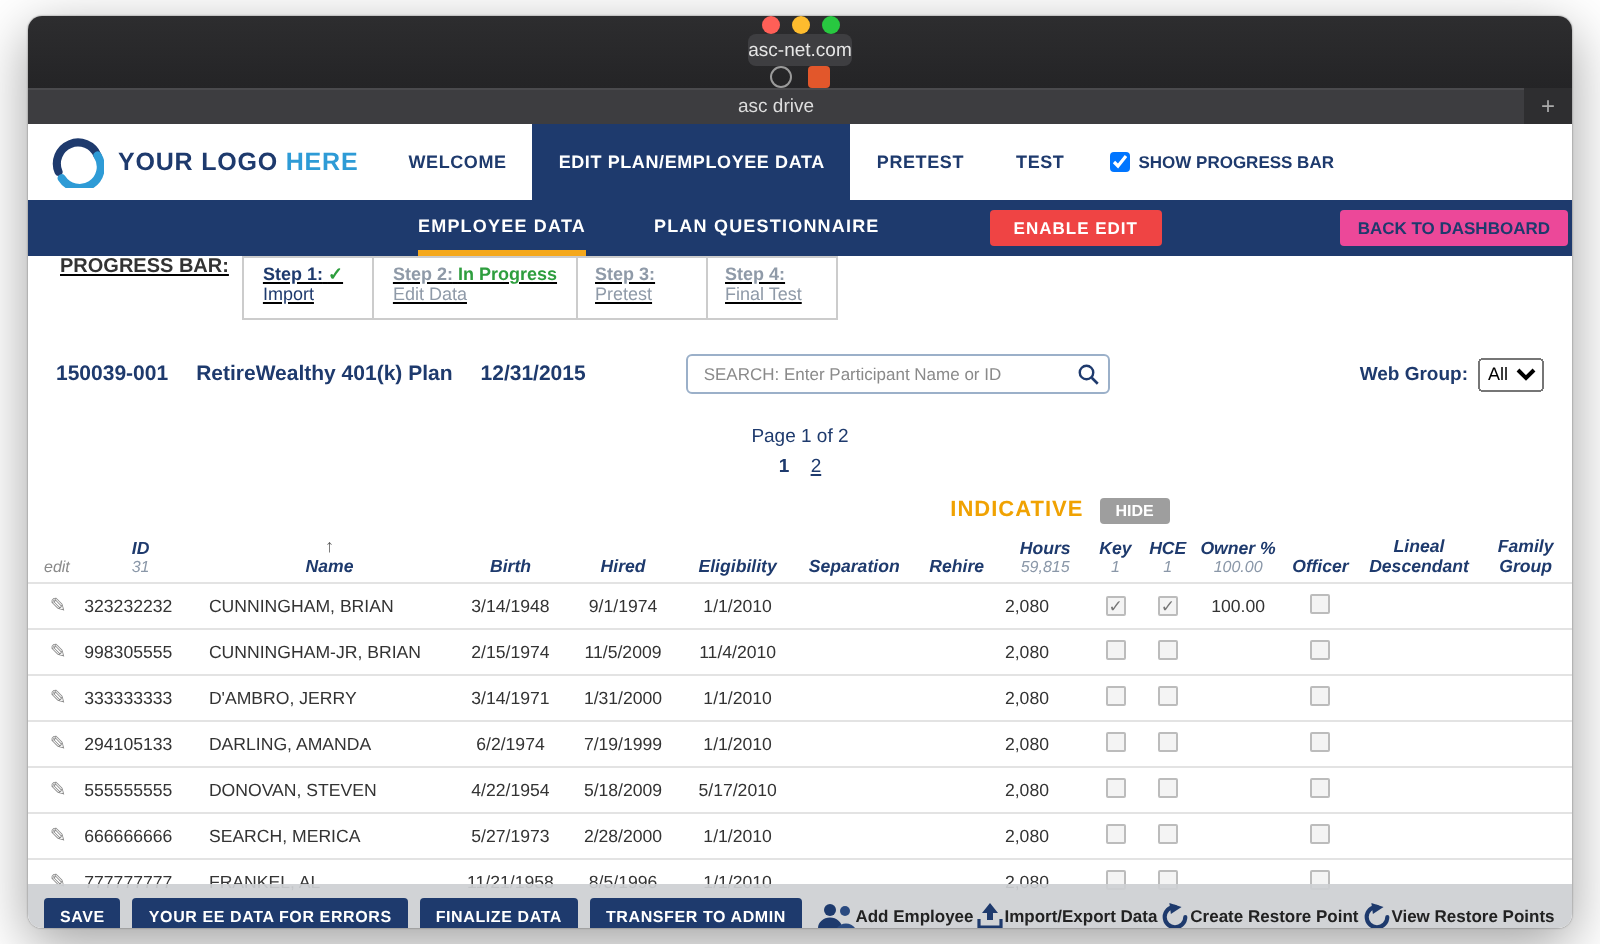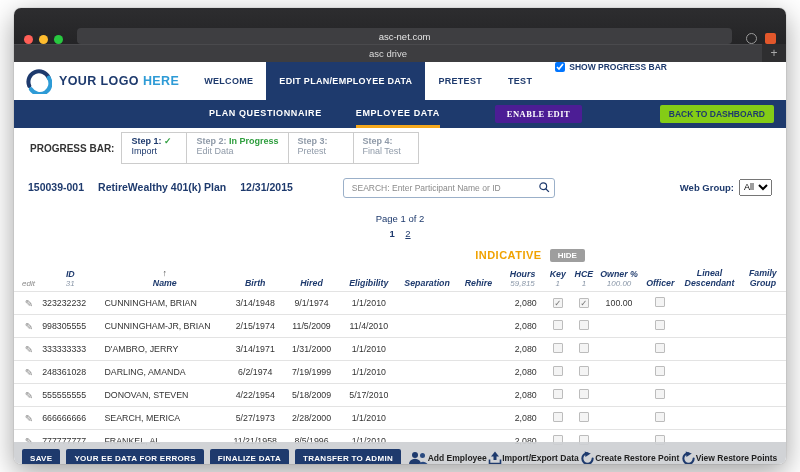--- a/index.html
+++ b/index.html
@@ -4,21 +4,21 @@
 <style>
   * { box-sizing: border-box; }
   body { margin:0; width:800px; height:472px; background:#fff; overflow:hidden;
          font-family:"Liberation Sans", sans-serif; }
   .window { position:relative; width:772px; height:456px; margin:8px auto 0;
             border-radius:7px; overflow:hidden; background:#fff;
             box-shadow:0 8px 28px rgba(0,0,0,.38), 0 0 1px rgba(0,0,0,.5); }
 
   
   .titlebar { height:36px; background:linear-gradient(#2d2d2f,#242426);
-              display:flex; align-items:flex-end; padding:0 10px; }
+              display:flex; align-items:center; padding:0 10px;flex-direction:column; }
   .lights { display:flex; gap:6px; }
   .light { width:9px; height:9px; border-radius:50%; }
   .light.red{background:#ff5f57}.light.yellow{background:#febc2e}.light.green{background:#28c840}
   .urlbar { flex:1; margin:0 14px; height:16px; background:#3e3e41; border-radius:4px;
             color:#e6e6e6; font-size:9.5px; display:flex; align-items:center; justify-content:center; }
   .tb-icons { display:flex; gap:8px; align-items:center; }
   .tb-circle { width:11px; height:11px; border:1.5px solid #9a9a9a; border-radius:50%; }
   .tb-orange { width:11px; height:11px; background:#e2572b; border-radius:2px; }
   .tabbar { height:18px; background:#2e2e30; display:flex; align-items:stretch; }
   .tab { flex:1; background:#3d3d40; color:#ddd; font-size:9.5px;
@@ -29,37 +29,37 @@
 
   
   .appheader { height:38px; display:flex; align-items:stretch; }
   .logo { display:flex; align-items:center; gap:7px; padding:0 12px; min-width:158px; }
   .logo-text { font-size:12.5px; font-weight:bold; color:#1e3a6d; letter-spacing:.4px; white-space:nowrap; }
   .logo-text .lt2 { color:#2e9bd6; }
   .navtabs { display:flex; align-items:stretch; }
   .navtab { display:flex; align-items:center; padding:0 13px; font-size:9px; font-weight:bold;
             color:#1e3a6d; letter-spacing:.3px; white-space:nowrap; cursor:pointer; }
   .navtab.active { background:#1e3a6d; color:#fff; }
-  .show-progress { display:flex; align-items:flex-start; gap:4px; font-size:8.5px; font-weight:bold;
+  .show-progress { display:flex; align-items:center; gap:4px; font-size:8.5px; font-weight:bold;
                    color:#1e3a6d; padding:0 10px; white-space:nowrap; }
   .show-progress input { width:10px; height:10px; margin:0; }
 
   
   .subnav { height:28px; background:#1e3a6d; display:flex; align-items:center; padding:0 10px; position:relative; }
   .subnav-items { display:flex; gap:34px; margin-left:185px; height:100%; }
   .subnav-item { color:#fff; font-size:9px; font-weight:bold; letter-spacing:.6px; height:100%;
                  display:flex; align-items:center; border-bottom:3px solid transparent; cursor:pointer; }
   .subnav-item.active { border-bottom-color:#f5a81c; }
-  .enable-edit { margin-left:55px; background:#4c1d95; color:#fff; font-size:8.5px; font-weight:bold;
-                 padding:4px 12px; border:none; border-radius:2px; letter-spacing:.5px; cursor:pointer;font-family:Liberation Serif, serif; }
-  .back-dash { position:absolute; right:12px; background:#84cc16; color:#1e3a6d; font-size:8.5px;
+  .enable-edit { margin-left:55px; background:#ef4444; color:#fff; font-size:8.5px; font-weight:bold;
+                 padding:4px 12px; border:none; border-radius:2px; letter-spacing:.5px; cursor:pointer; }
+  .back-dash { position:absolute; right:2px; background:#ec4899; color:#1e3a6d; font-size:8.5px;
                font-weight:bold; padding:4px 9px; border:none; border-radius:2px; cursor:pointer; }
 
   
-  .progressrow { display:flex; align-items:center; height:40px; padding-left:16px; }
+  .progressrow { display:flex; align-items:flex-start; height:40px; padding-left:16px;text-decoration:underline; }
   .progress-label { font-size:10px; font-weight:bold; color:#333; margin-right:8px; white-space:nowrap; }
   .step { border:1px solid #ccc; margin-left:-1px; padding:3px 9px; height:32px; min-width:66px; }
   .step .line1 { font-size:9px; font-weight:bold; color:#8f9aa8; white-space:nowrap; }
   .step .line2 { font-size:9px; color:#8f9aa8; white-space:nowrap; }
   .step.s1 .line1, .step.s1 .line2 { color:#1e3a6d; }
   .step-check { color:#2e9e3e; font-weight:bold; }
   .step-status { color:#2e9e3e; font-weight:bold; }
 
   
   .planrow { display:flex; align-items:center; height:38px; padding:0 14px; gap:14px; }
@@ -90,21 +90,21 @@
   table.datatable { width:100%; border-collapse:collapse; table-layout:fixed; font-size:8.8px; }
   .datatable th { color:#1e3a6d; font-weight:bold; font-size:8.8px; padding:2px 1px 3px;
                   vertical-align:bottom; text-align:center; line-height:1.15;font-style:italic; }
   .datatable th .sub { display:block; color:#8a97a8; font-weight:normal; font-size:8px; }
   .datatable th.th-edit { color:#8a8a8a; font-weight:normal; font-size:8px; text-align:left; padding-left:8px; }
   .sort { display:block; color:#555; font-size:9px; line-height:1; }
   .datatable td { padding:5px 2px; border-top:1px solid #e3e3e3; color:#333; text-align:center;
                   white-space:nowrap; overflow:hidden; }
   .datatable td.c-name { text-align:left; }
   .datatable td.c-id { text-align:left; padding-left:4px;margin-top:24px; }
-  .datatable td.c-hours { text-align:right; padding-right:8px; }
+  .datatable td.c-hours { text-align:left; padding-right:8px; }
   .editicon { color:#8a8a8a; font-size:10px; cursor:pointer; padding-left:6px; }
   .cb { display:inline-block; width:10px; height:10px; border:1px solid #bcbcbc; background:#f4f4f4;
         border-radius:1px; font-size:8.5px; line-height:9px; color:#777; text-align:center; cursor:pointer; }
 
   
   .footerbar { position:absolute; left:0; right:0; bottom:0; height:32px;
                background:rgba(206,208,211,.93); display:flex; align-items:center;
                padding:0 8px; gap:6px; }
   .fbtn { background:#1e3a6d; color:#fff; font-size:8px; font-weight:bold; border:none;
           border-radius:2px; padding:5px 8px; letter-spacing:.3px; white-space:nowrap; cursor:pointer; }
@@ -159,22 +159,22 @@
         <div class="navtab">TEST</div>
       </div>
       <label class="show-progress">
         <input type="checkbox" checked="" style="">
         <span>SHOW PROGRESS BAR</span>
       </label>
     </div>
 
     <div class="subnav">
       <div class="subnav-items">
+        <div class="subnav-item active">EMPLOYEE DATA</div>
         <div class="subnav-item">PLAN QUESTIONNAIRE</div>
-        <div class="subnav-item active">EMPLOYEE DATA</div>
       </div>
       <button class="enable-edit">ENABLE EDIT</button>
       <button class="back-dash">BACK TO DASHBOARD</button>
     </div>
 
     <div class="progressrow">
       <span class="progress-label">PROGRESS BAR:</span>
       <div class="step s1">
         <div class="line1">
           <span>Step 1:</span>
@@ -328,21 +328,21 @@
             <td class="c-hours">2,080</td>
             <td class="c-key"><span class="cb"></span></td>
             <td class="c-hce"><span class="cb"></span></td>
             <td class="c-owner"></td>
             <td class="c-officer"><span class="cb"></span></td>
             <td class="c-lineal"></td>
             <td class="c-family"></td>
           </tr>
           <tr>
             <td class="c-edit"><span class="editicon">✎</span></td>
-            <td class="c-id">248361028</td>
+            <td class="c-id">294105133</td>
             <td class="c-name">DARLING, AMANDA</td>
             <td class="c-birth">6/2/1974</td>
             <td class="c-hired">7/19/1999</td>
             <td class="c-eligibility">1/1/2010</td>
             <td class="c-separation"></td>
             <td class="c-rehire"></td>
             <td class="c-hours">2,080</td>
             <td class="c-key"><span class="cb"></span></td>
             <td class="c-hce"><span class="cb"></span></td>
             <td class="c-owner"></td>

